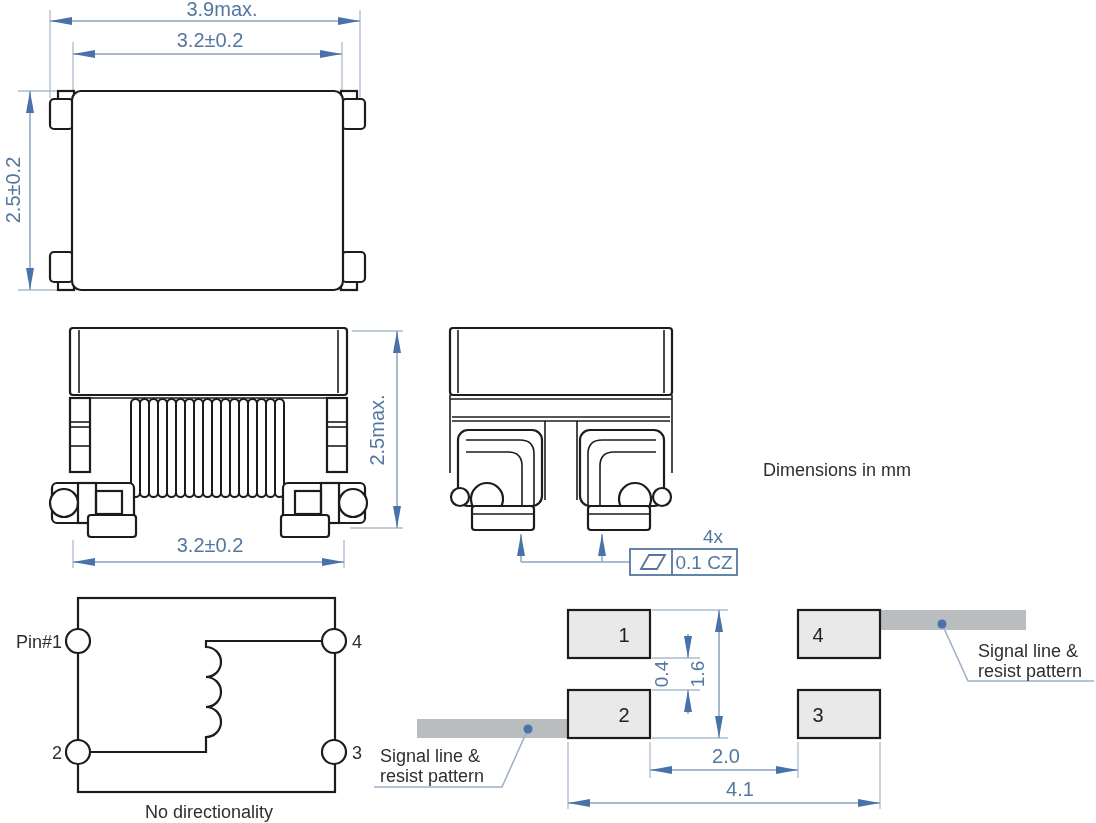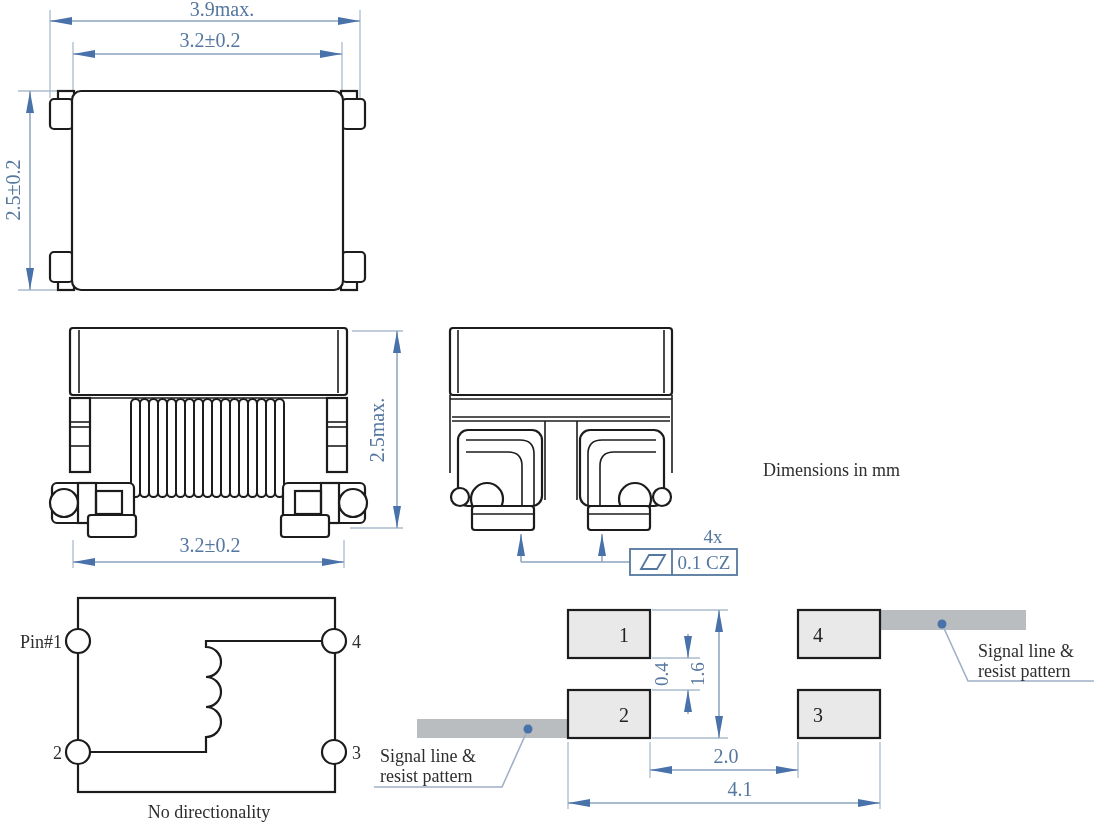--- a/index.html
+++ b/index.html
@@ -1,17 +1,17 @@
 <!DOCTYPE html>
 <html><head>
 <meta charset="utf-8">
 <style>
   html,body{margin:0;padding:0;background:#ffffff;}
   .canvas{position:relative;width:1096px;height:823px;background:#ffffff;overflow:hidden;
-          font-family:Liberation Serif, serif;}
+          font-family:Liberation Sans, sans-serif;}
   svg{position:absolute;left:0;top:0;}
   .outline{stroke:#1c1c1c;stroke-width:2.2;fill:#ffffff;}
   .outline-nf{stroke:#1c1c1c;stroke-width:2.2;fill:none;}
   .thin{stroke:#1c1c1c;stroke-width:1.6;fill:none;}
   .dimline{stroke:#8ba3bd;stroke-width:1.5;fill:none;}
   .extline{stroke:#a9bccd;stroke-width:1.3;fill:none;}
   .leader{stroke:#9fb0c8;stroke-width:1.6;fill:none;}
   .dim-text{fill:#54779f;font-size:20px;}
   .dim-text-s{fill:#54779f;font-size:19px;}
   .label-text{fill:#2e2e2e;font-size:18px;}

